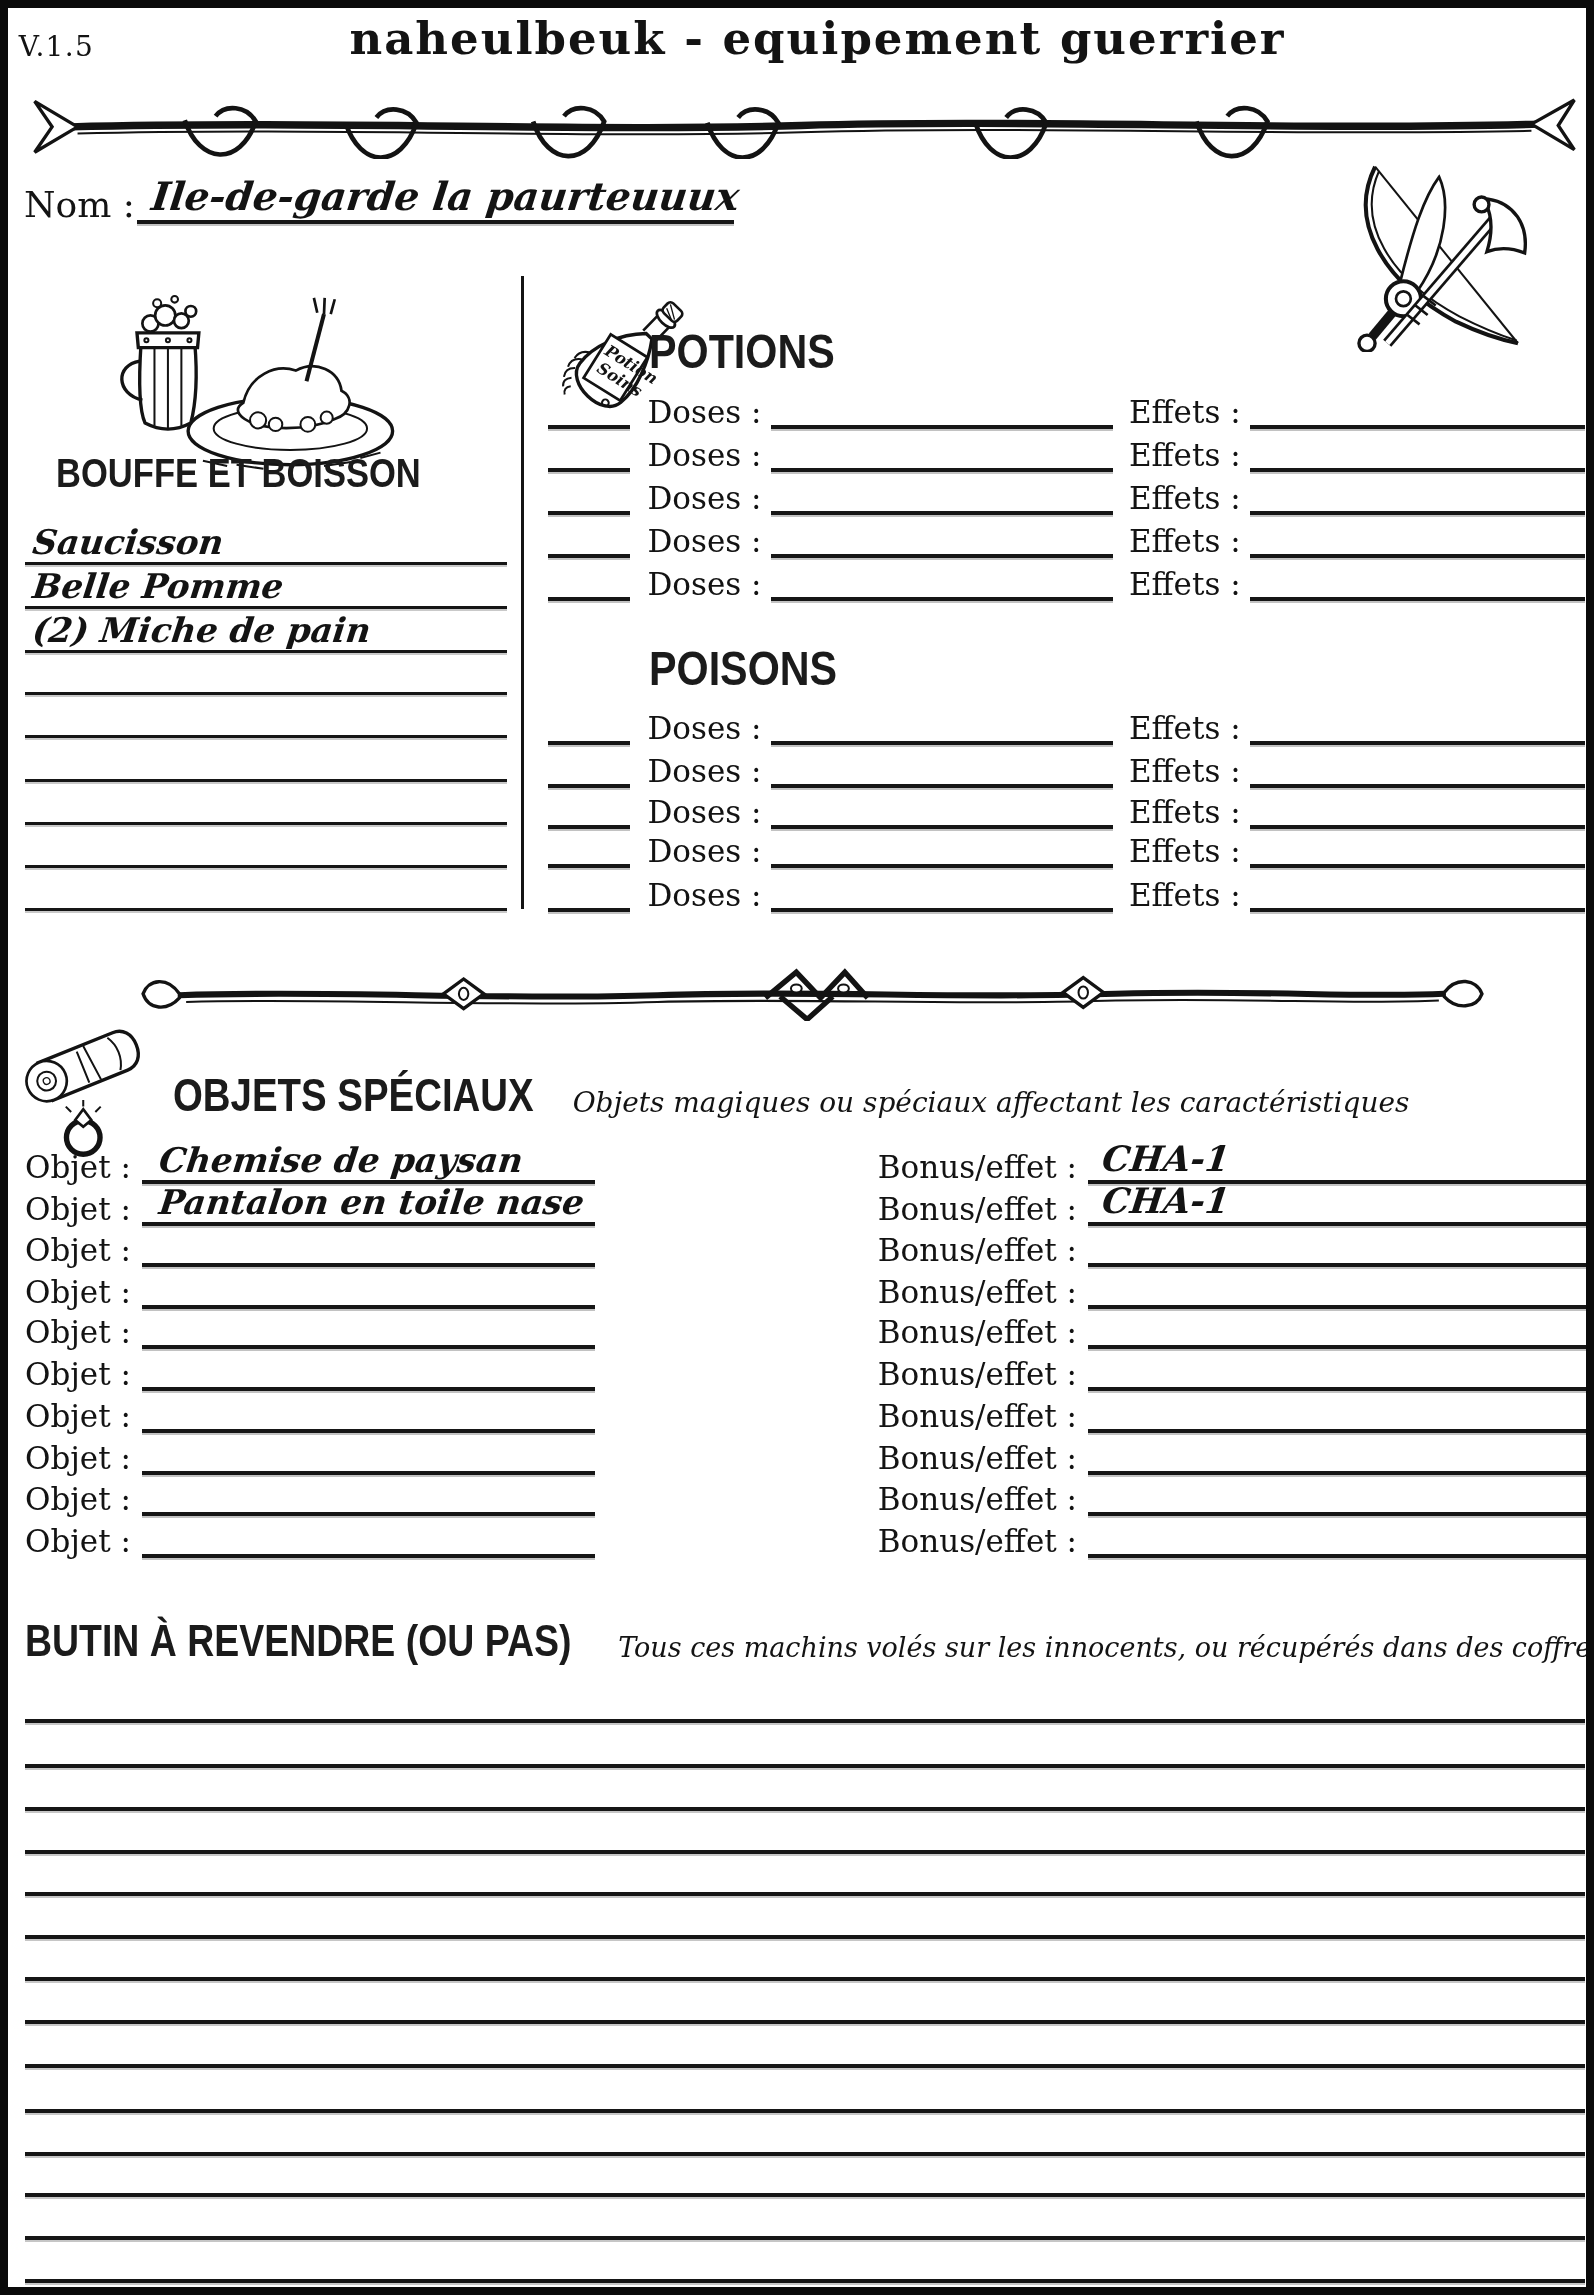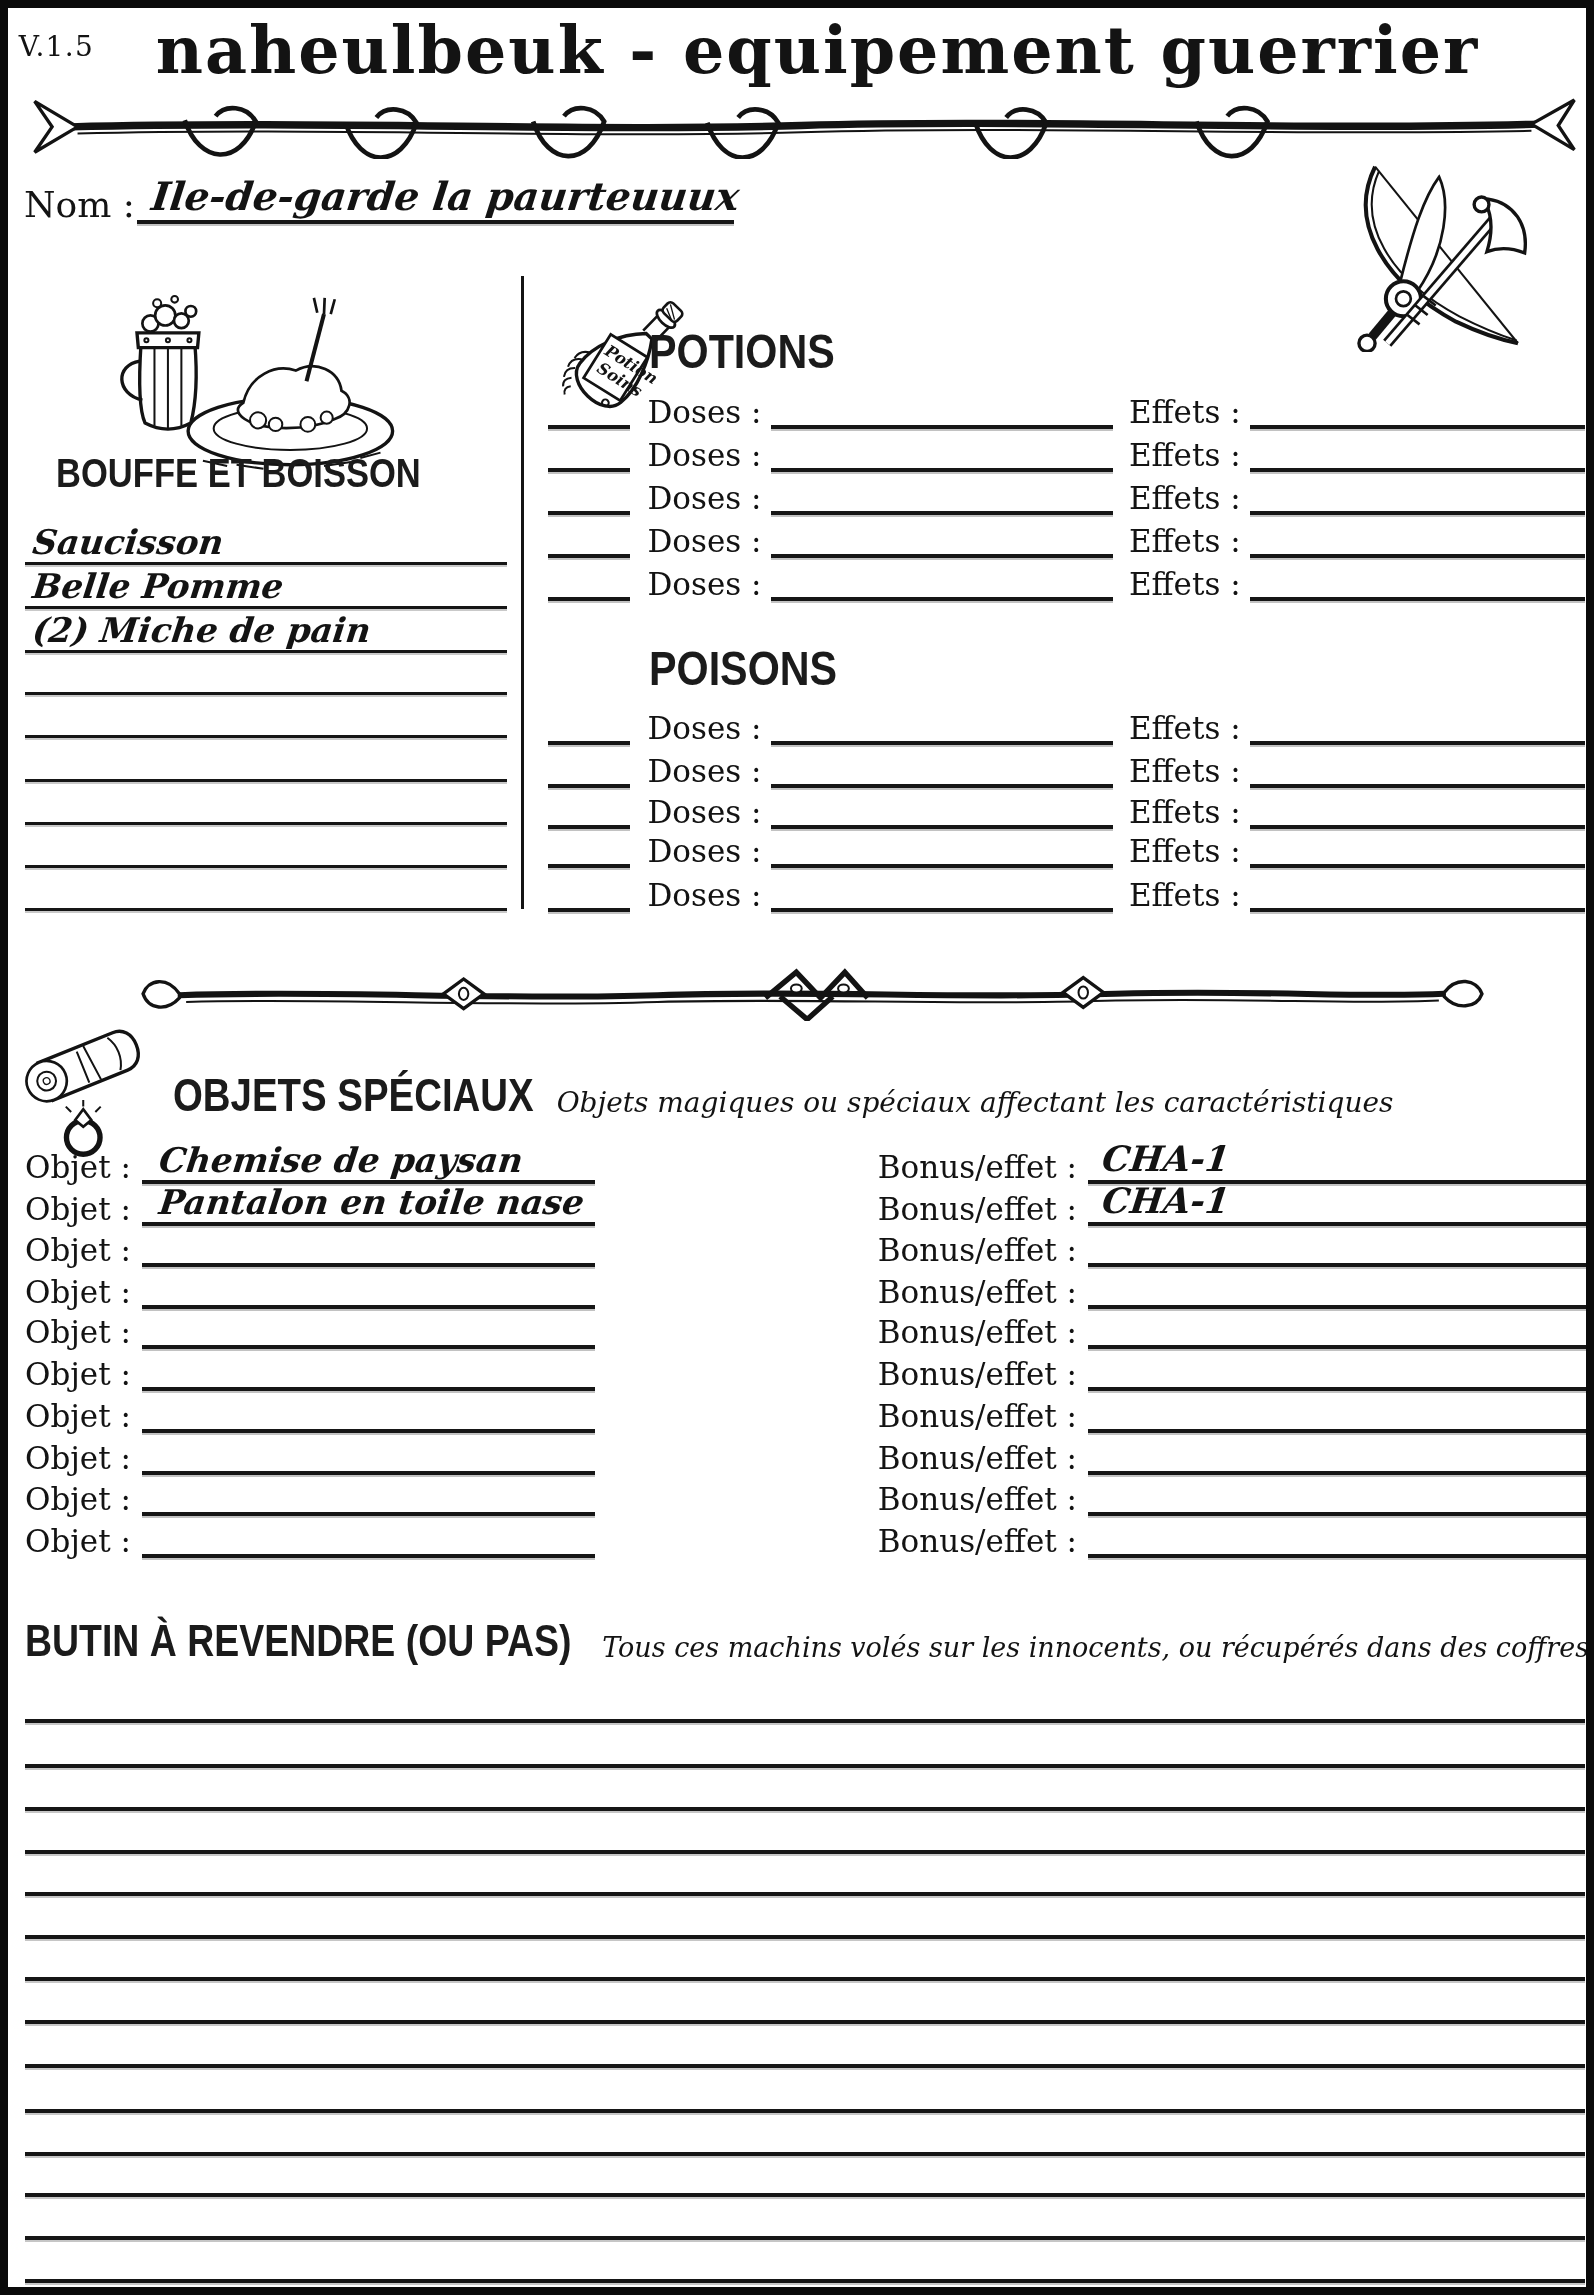--- a/index.html
+++ b/index.html
@@ -5,30 +5,30 @@
   html,body{margin:0;padding:0;background:#888;}
   .page{
     position:relative; width:1594px; height:2295px; background:#ffffff;
     box-sizing:border-box; border:8px solid #0a0a0a; overflow:hidden;
     font-family:"DejaVu Serif", serif; color:#131313;
   }
   .abs{position:absolute;}
   .version{position:absolute; left:10.8px; top:22px; font-size:28px; letter-spacing:1.3px;}
   .main-title{
     position:absolute; left:81px; right:40px; top:4px; text-align:center;
-    font-family:"DejaVu Serif", serif; font-weight:700; font-size:65px;
+    font-family:"DejaVu Serif", serif; font-weight:700; font-size:45px;
     text-transform:lowercase; letter-spacing:2px; white-space:nowrap;
   }
   .sec-title{
     font-family:"Liberation Sans", sans-serif; font-weight:700;
     transform:scale(0.96,1.14); transform-origin:left bottom;
     display:inline-block; white-space:nowrap; letter-spacing:0px; color:#1b1b1b;
   }
   .subtitle{font-family:"DejaVu Serif", serif; font-style:italic; font-size:27px; white-space:nowrap;}
-  .title-row{position:absolute; display:flex; align-items:baseline; gap:8px;}
+  .title-row{position:absolute; display:flex; align-items:baseline; gap:24px;}
   .flabel{font-family:"DejaVu Serif", serif; font-size:31px; line-height:1.05; margin:0 9.4px 0 17.5px; white-space:nowrap;}
   .efflabel{margin-left:16px;}
   .nom-label{position:absolute; left:16px; top:176px; font-size:36px;}
   .field{
     border-bottom:4.7px solid #161616; box-shadow:0 2px 0 #c2c2c2;
     box-sizing:border-box; display:flex; align-items:flex-end;
   }
   .nom-field{position:absolute; left:129px; top:168px; width:597px; height:48px;}
   .hand{
     font-family:"DejaVu Serif", serif; font-style:italic; font-weight:700;

